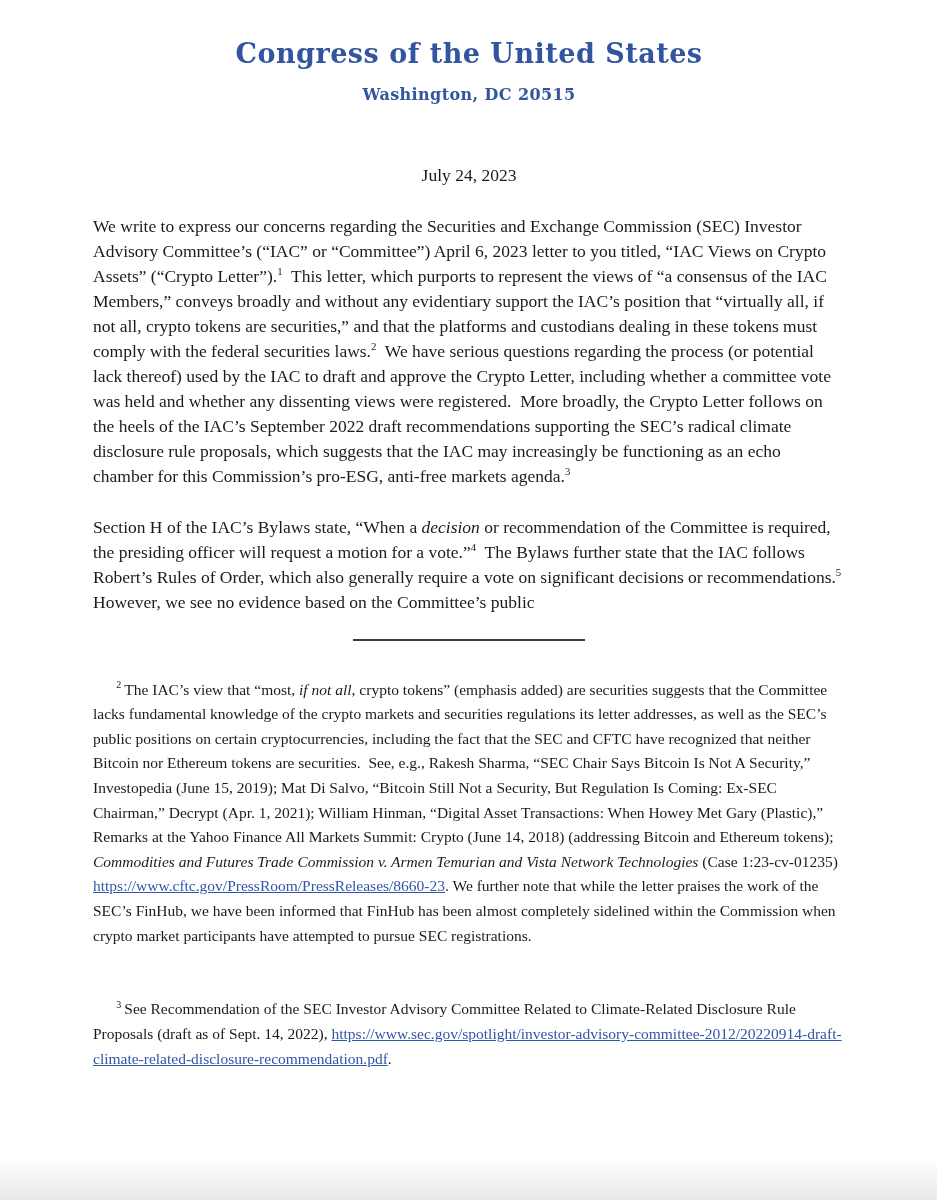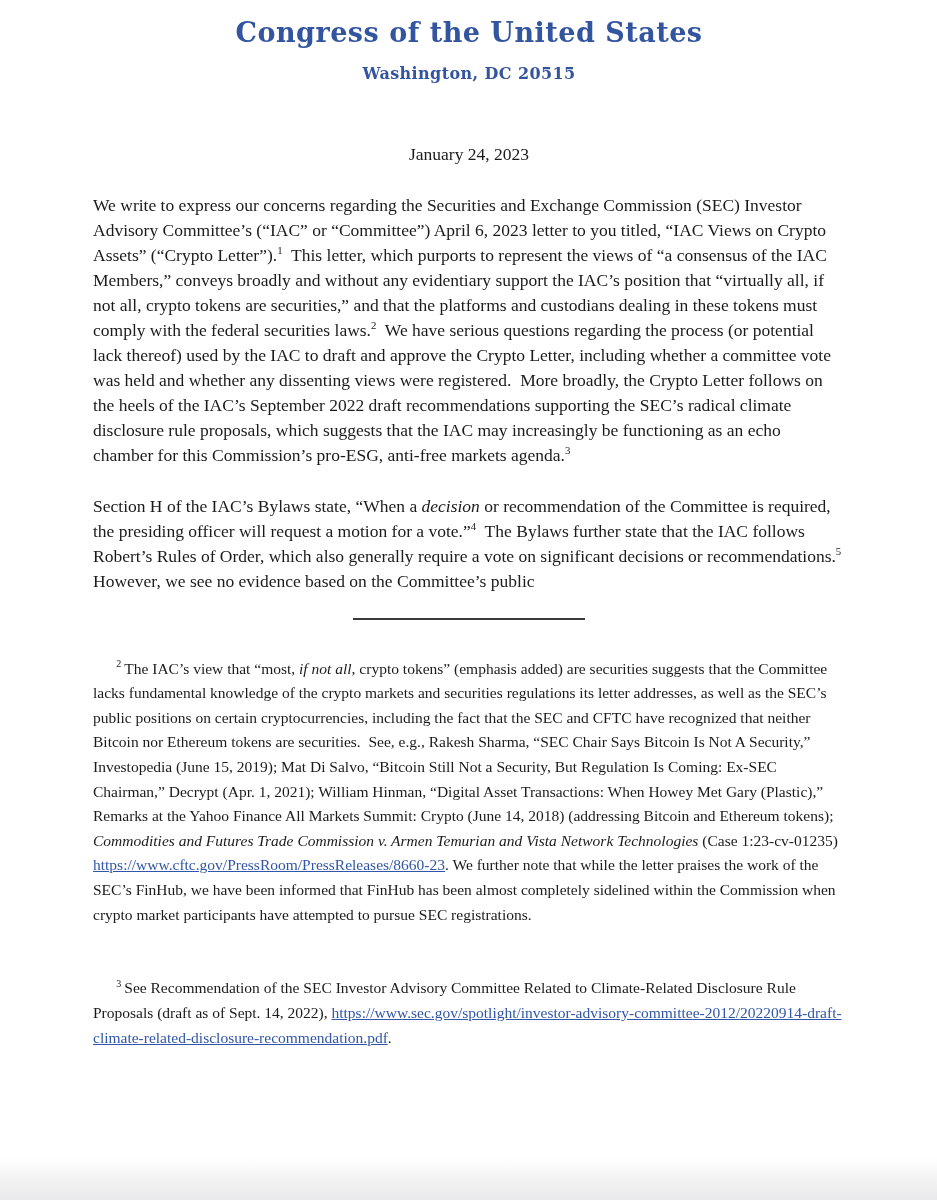--- a/index.html
+++ b/index.html
@@ -12,21 +12,21 @@
     font-family: "Liberation Serif", "DejaVu Serif", serif;
     color: var(--text-color, #1b1b1b);
   }
   .page {
     position: relative;
     width: 100%;
     height: 100%;
     box-sizing: border-box;
     padding: 0 92px 0 93px;
   }
-  .letterhead { text-align: center; margin: 0; padding-top: 16px; }
+  .letterhead { text-align: center; margin: 0; padding-top: 37px; }
   .letterhead-title {
     font-family: "DejaVu Serif", serif;
     font-weight: bold;
     font-size: 27px;
     line-height: 34px;
     color: var(--brand-color, #33549f);
     letter-spacing: 0.5px;
   }
   .letterhead-subtitle {
     font-family: "DejaVu Serif", serif;
@@ -95,21 +95,21 @@
 </head>
 <body style="--brand-color: #33549f; --link-color: #3156a8; --text-color: #1b1b1b;">
 
 <div class="page">
 
   <div class="letterhead">
     <div class="letterhead-title">Congress of the United States</div>
     <div class="letterhead-subtitle">Washington, DC 20515</div>
   </div>
 
-  <div class="date-line">January 24, 2023</div>
+  <div class="date-line">July 24, 2023</div>
 
 
   <div class="body-para"><span>We write to express our concerns regarding the Securities and Exchange Commission (SEC) Investor Advisory Committee’s (“IAC” or “Committee”) April 6, 2023 letter to you titled, “IAC Views on Crypto Assets” (“Crypto Letter”).</span><sup class="sup">1</sup><span>  This letter, which purports to represent the views of “a consensus of the IAC Members,” conveys broadly and without any evidentiary support the IAC’s position that “virtually all, if not all, crypto tokens are securities,” and that the platforms and custodians dealing in these tokens must comply with the federal securities laws.</span><sup class="sup">2</sup><span>  We have serious questions regarding the process (or potential lack thereof) used by the IAC to draft and approve the Crypto Letter, including whether a committee vote was held and whether any dissenting views were registered.  More broadly, the Crypto Letter follows on the heels of the IAC’s September 2022 draft recommendations supporting the SEC’s radical climate disclosure rule proposals, which suggests that the IAC may increasingly be functioning as an echo chamber for this Commission’s pro-ESG, anti-free markets agenda.</span><sup class="sup">3</sup></div>
 
   <div class="body-para"><span>Section H of the IAC’s Bylaws state, “When a </span><span class="italic">decision</span><span> or recommendation of the Committee is required, the presiding officer will request a motion for a vote.”</span><sup class="sup">4</sup><span>  The Bylaws further state that the IAC follows Robert’s Rules of Order, which also generally require a vote on significant decisions or recommendations.</span><sup class="sup">5</sup><span>  However, we see no evidence based on the Committee’s public</span></div>
 
   <hr class="footnote-separator">
 
   <div class="footnotes">
     <div class="footnote">

